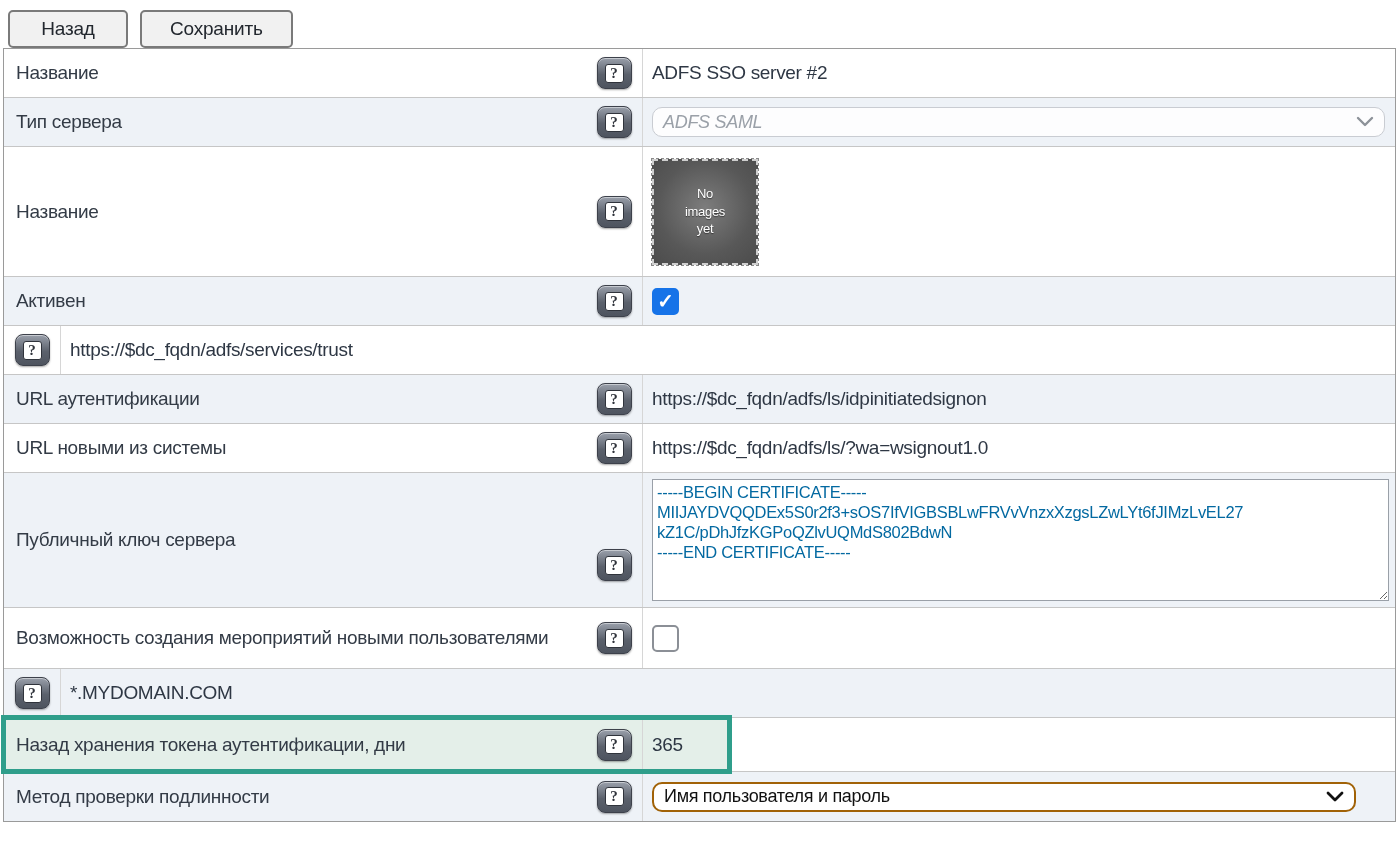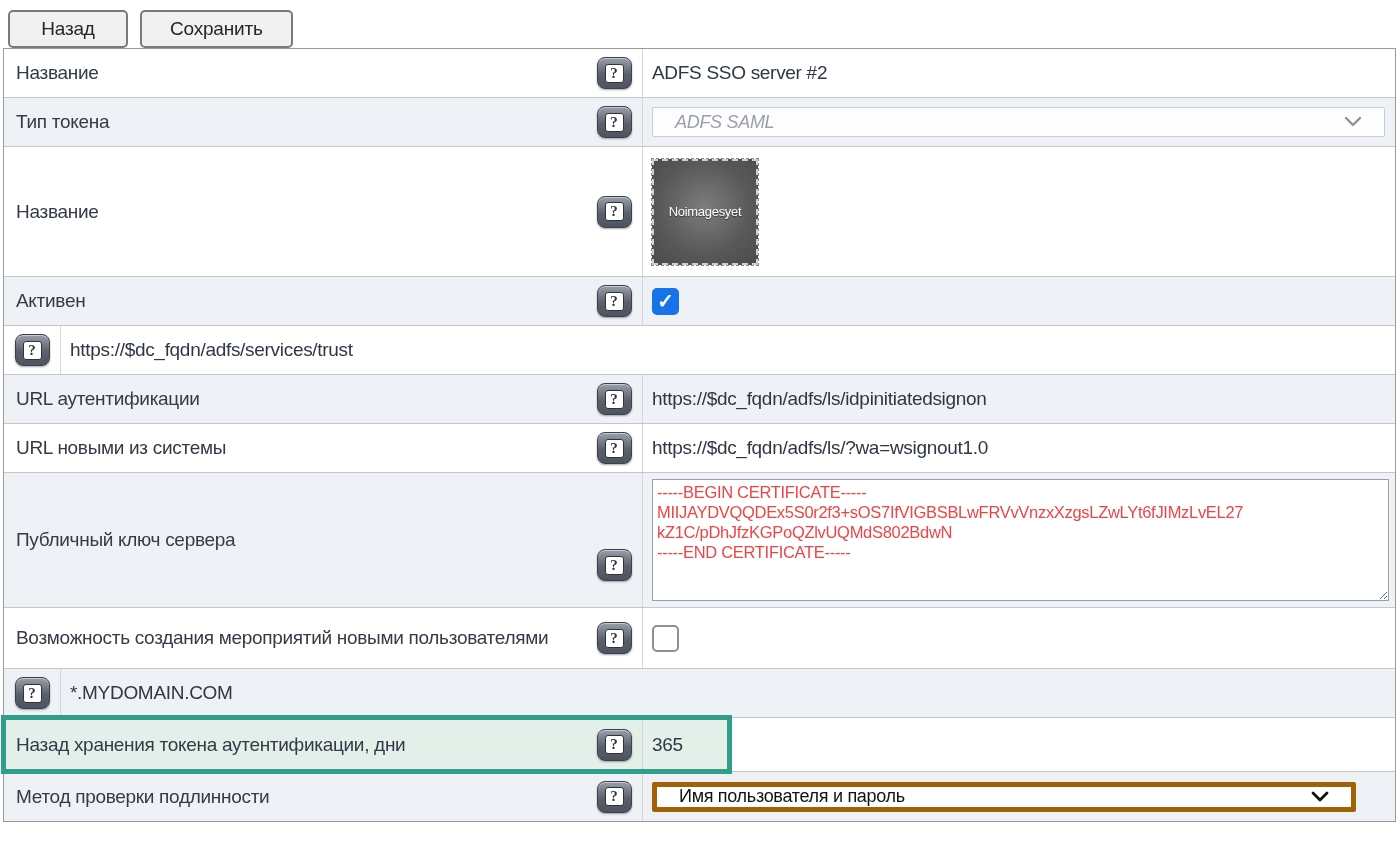--- a/index.html
+++ b/index.html
@@ -92,46 +92,46 @@
     font-size: 15px; font-weight: bold; color: #2f333b;
     font-family: "Liberation Serif", serif;
   }
 
   
   .text-value { color: #2e3744; }
 
   .select {
     height: 30px; width: 100%;
     border: 1px solid #c9ccd2;
-    border-radius: 2px;
+    border-radius: 10px;
     background: #fdfdfe;
     display: flex; align-items: center;
-    padding: 0 22px;
+    padding: 0 10px;
     position: relative;
     cursor: default;
   }
   .select .sel-text { flex: 1; font-size: 18px; }
   .select.disabled .sel-text { color: #9aa0a8; font-style: italic; }
   .select .chev { flex: none; }
 
   .select.native {
     width: 704px;
-    border: 5px solid #a16207;
+    border: 2px solid #a16207;
     background: #ffffff;
     cursor: pointer;
   }
   .select.native .sel-text { color: #111; }
 
   .logo-box {
     width: 106px; height: 106px;
     border: 2px dashed #cfcfcf;
     outline: 1px dashed #8a8a8a;
     background: radial-gradient(circle at 50% 46%, #7d7d7d 0%, #585858 62%, #4c4c4c 100%);
     color: #ffffff;
-    display: flex; flex-direction: row;
+    display: flex; flex-direction: column;
     align-items: center; justify-content: center;
     font-size: 13px; line-height: 1.35;
     text-shadow: 0 1px 1px rgba(0,0,0,.5);
   }
 
   .cb {
     width: 27px; height: 27px;
     border: 2px solid #8b8f96;
     border-radius: 5px;
     background: #ffffff;
@@ -142,21 +142,21 @@
   .cb[data-checked="true"] { background: #1673e8; border-color: #1673e8; }
   .cb[data-checked="true"] .tick { display: block; }
 
   textarea.cert {
     width: 100%; height: 122px;
     border: 1px solid #9aa0a8;
     background: #ffffff;
     font-family: "Liberation Sans", sans-serif;
     font-size: 16.5px;
     letter-spacing: -0.3px;
-    color: #ef4444;
+    color: #0369a1;
     line-height: 1.22;
     padding: 2px 4px;
     resize: both;
     white-space: pre-wrap;
   }
 
   
   .row-hl .cell.label, .row-hl .cell.icon { background: #e4efe9; }
   .row-hl .cell.value {
     background: linear-gradient(to right, #e4efe9 0, #e4efe9 86px, #ffffff 86px);
@@ -186,21 +186,21 @@
       <button class="help">
           <span class="inner">?</span>
         </button>
     </div>
     <div class="cell value">
       <div class="text-value">ADFS SSO server #2</div>
     </div>
   </div>
 
   <div class="row alt">
-    <div class="cell label">Тип токена</div>
+    <div class="cell label">Тип сервера</div>
     <div class="cell icon">
       <button class="help">
           <span class="inner">?</span>
         </button>
     </div>
     <div class="cell value">
       <div class="select disabled">
         <span class="sel-text">ADFS SAML</span>
         <span class="chev">
           <svg width="18" height="12" viewBox="0 0 18 12">

